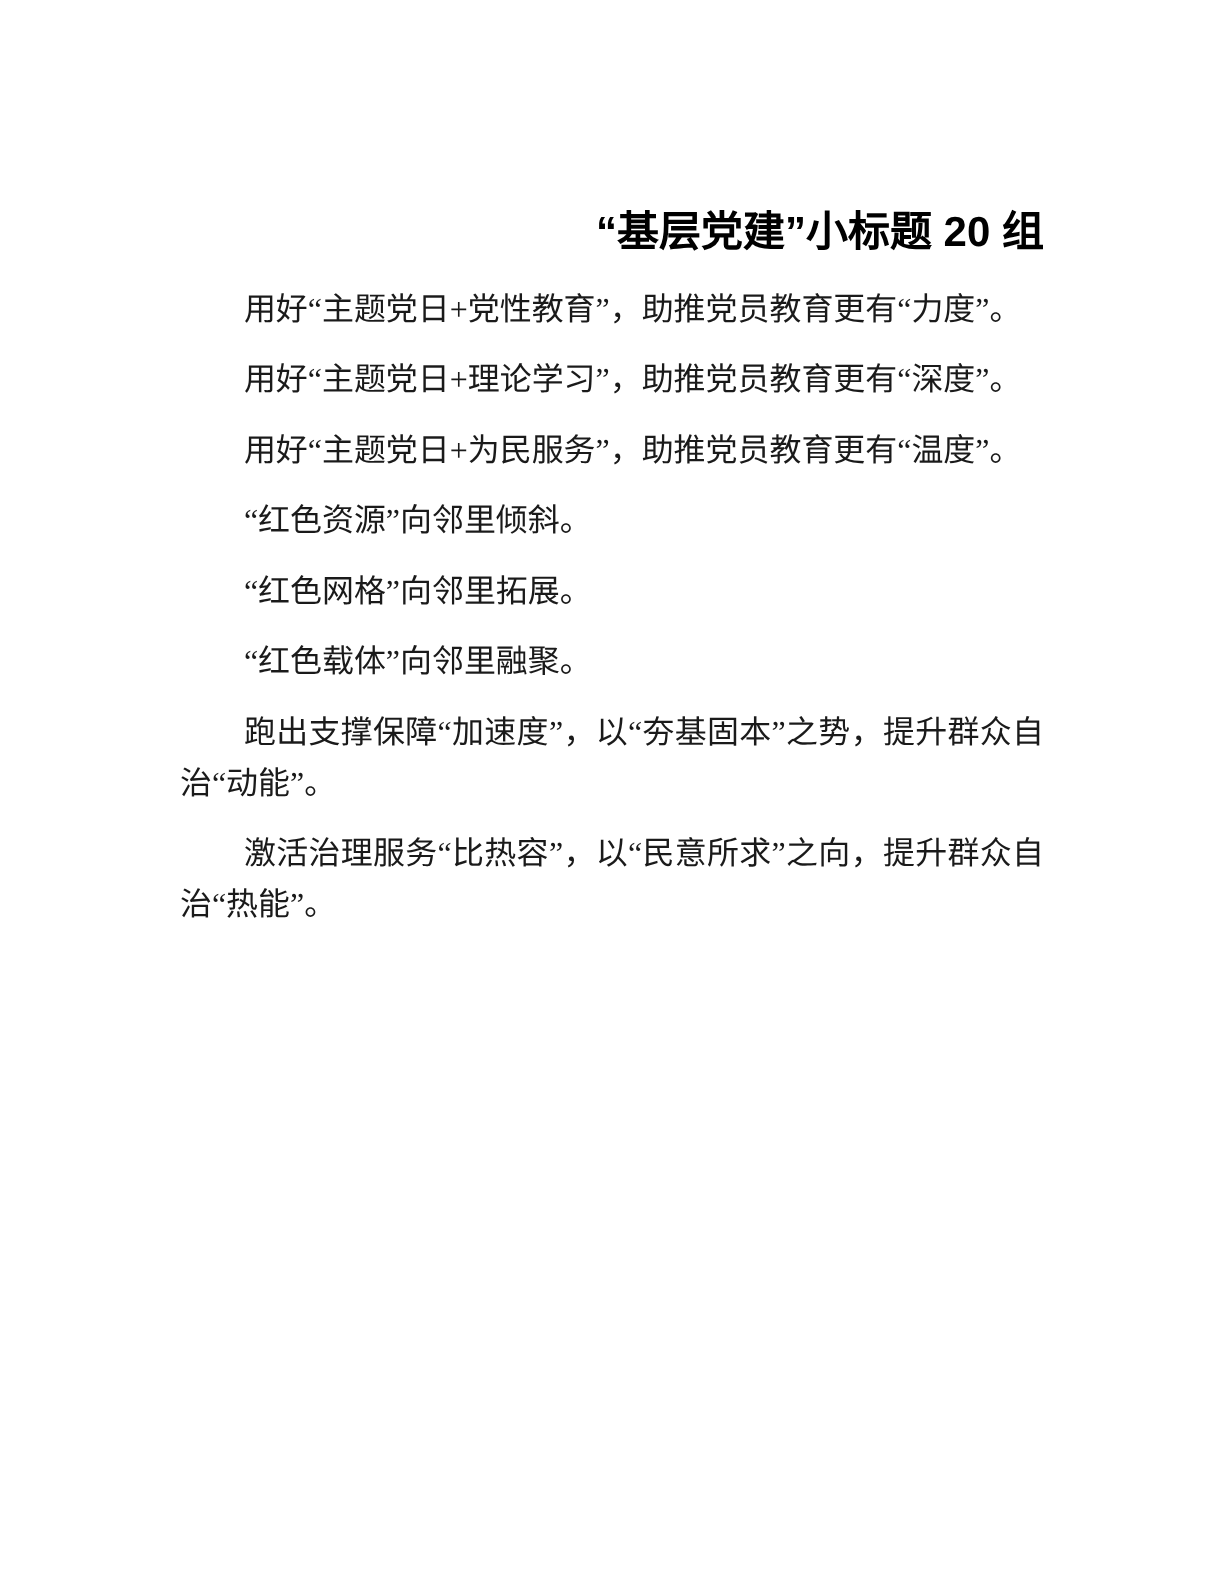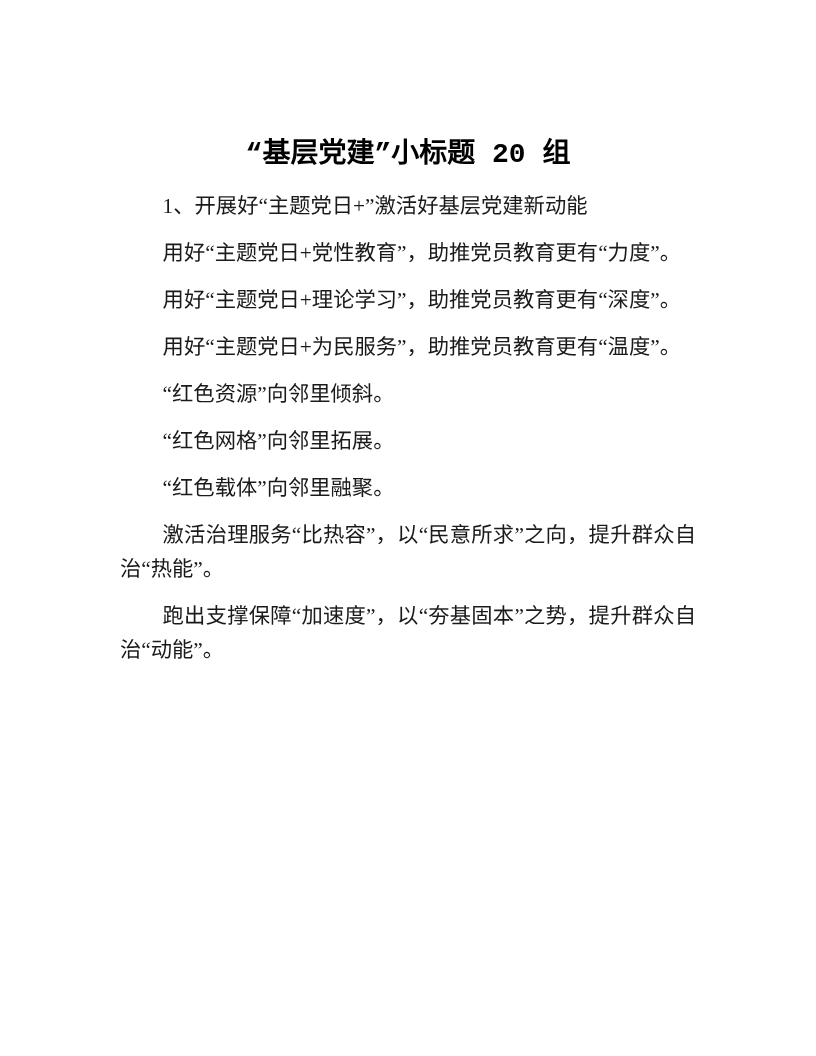--- a/index.html
+++ b/index.html
@@ -17,25 +17,25 @@
     box-sizing: border-box;
     width: 816px;
     height: 1056px;
     padding: 133px 120px 60px 120px;
     background: #ffffff;
     color: #000000;
   }
   .doc-title {
     margin: 0 0 12px 0;
     padding: 0;
-    font-family: Liberation Mono, monospace;
+    font-family: Liberation Sans, sans-serif;
     font-weight: bold;
     font-size: 28px;
     line-height: 44px;
-    text-align: center;
+    text-align: right;
     color: #000000;
     white-space: nowrap;
   }
   .doc-body {
     font-family: "Liberation Serif", "DejaVu Serif", serif;
     font-size: 21.3px;
     color: #1a1a1a;
   }
   .para {
     margin: 0 0 13px 0;
@@ -49,23 +49,22 @@
     
     font-weight: normal;
   }
 </style>
 </head>
 <body>
 
 <div class="page">
   <h1 class="doc-title">“基层党建”小标题 20 组</h1>
   <div class="doc-body">
-      <p class="para heading">1、开展好“主题党日+”激活好基层党建新动能</p>
       <p class="para">用好“主题党日+党性教育”，助推党员教育更有“力度”。</p>
       <p class="para">用好“主题党日+理论学习”，助推党员教育更有“深度”。</p>
       <p class="para">用好“主题党日+为民服务”，助推党员教育更有“温度”。</p>
       <p class="para">“红色资源”向邻里倾斜。</p>
       <p class="para">“红色网格”向邻里拓展。</p>
       <p class="para">“红色载体”向邻里融聚。</p>
+      <p class="para">跑出支撑保障“加速度”，以“夯基固本”之势，提升群众自治“动能”。</p>
       <p class="para">激活治理服务“比热容”，以“民意所求”之向，提升群众自治“热能”。</p>
-      <p class="para">跑出支撑保障“加速度”，以“夯基固本”之势，提升群众自治“动能”。</p>
     </div>
 </div>
 
 </body></html>

